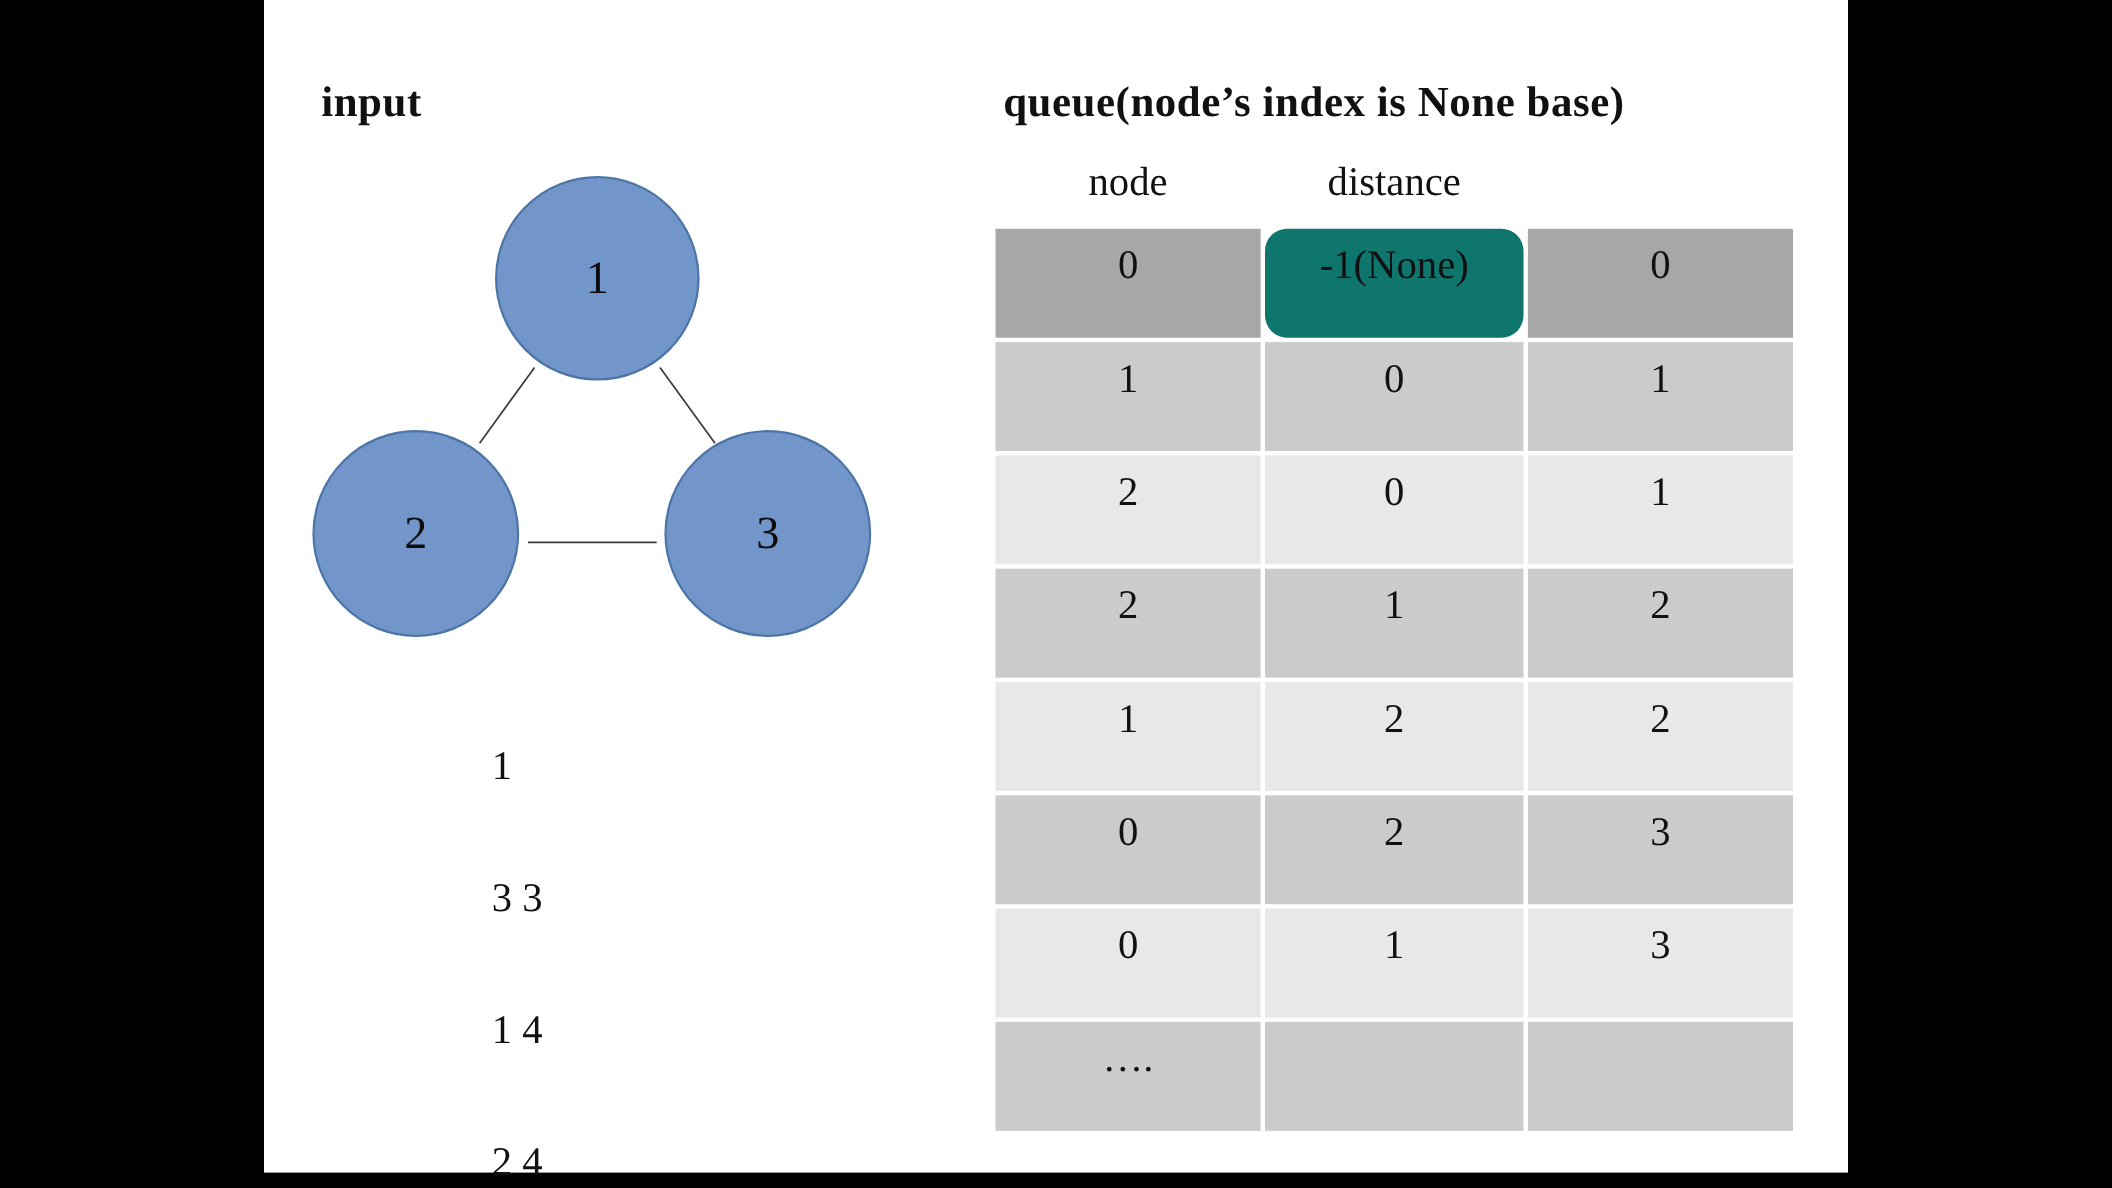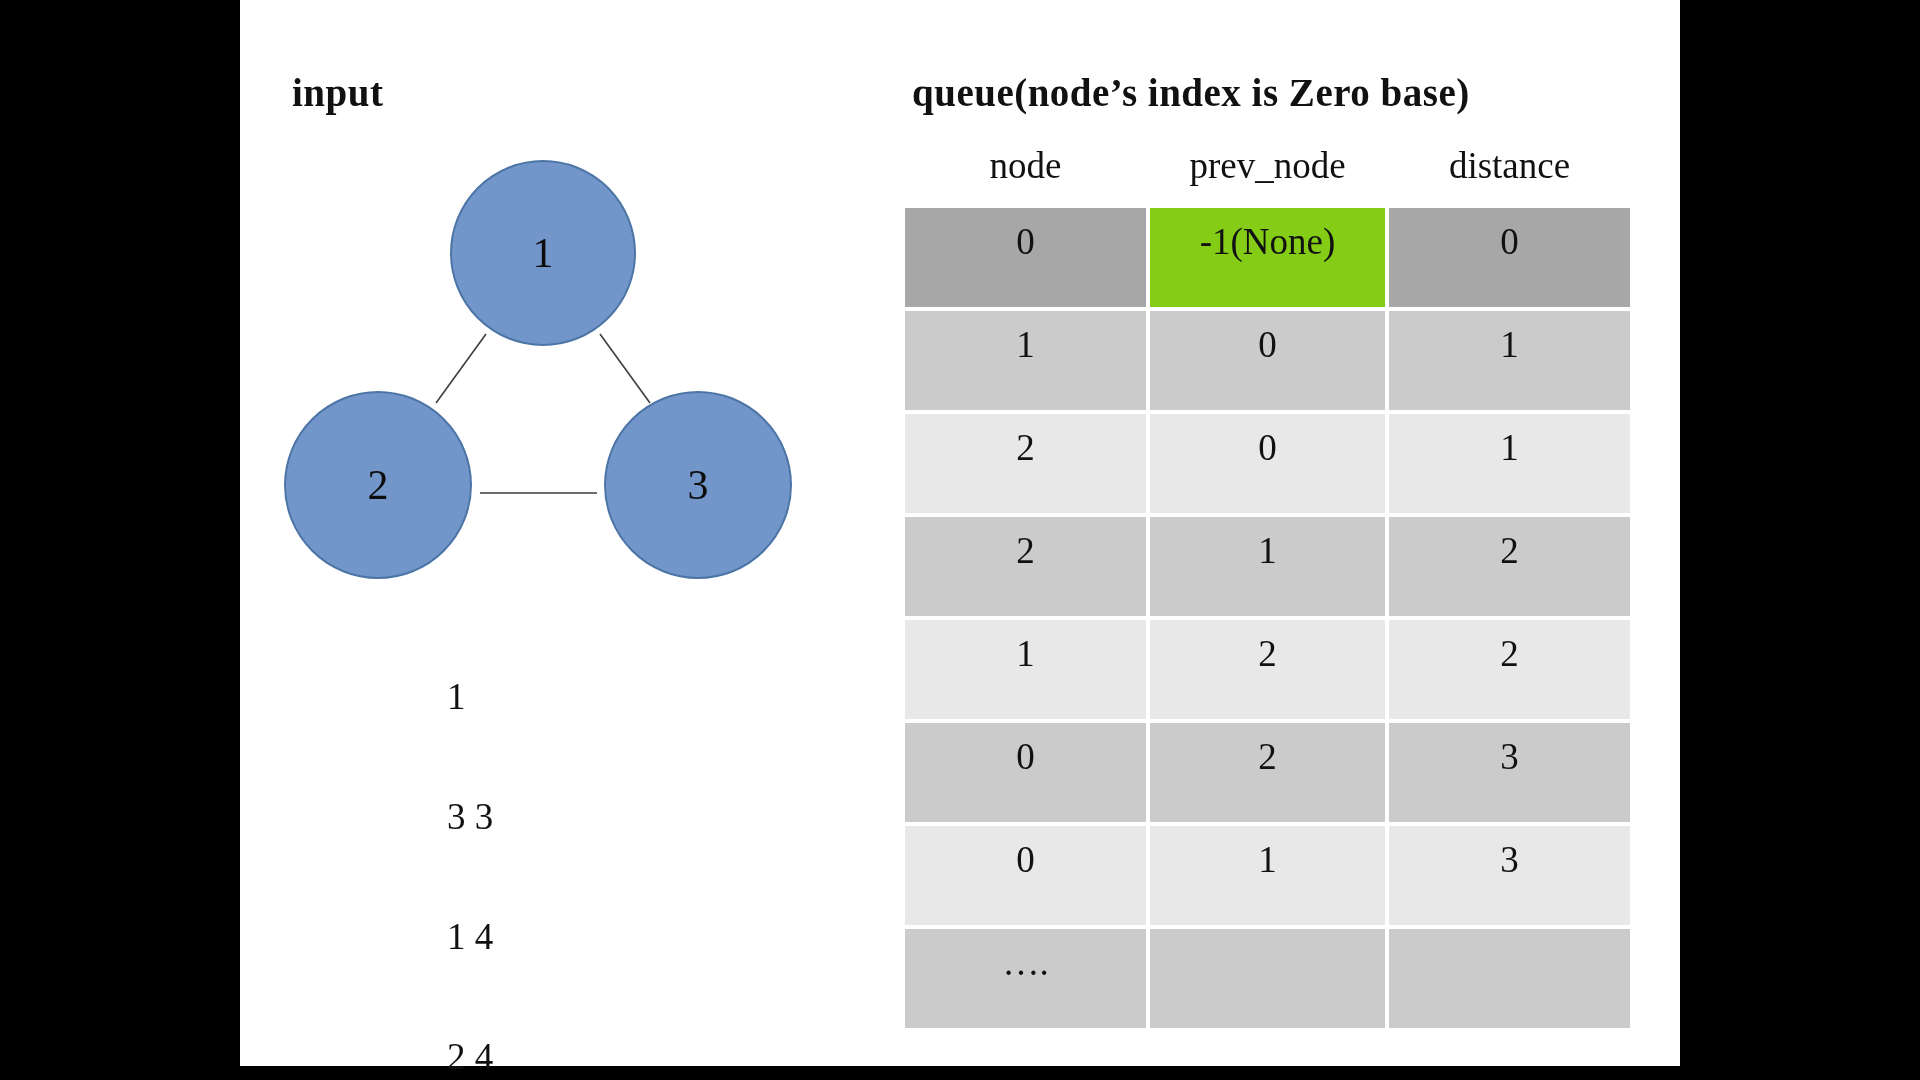--- a/index.html
+++ b/index.html
@@ -84,31 +84,30 @@
 
 <div id="input-text">
   <div>1</div>
   <div>3 3</div>
   <div>1 4</div>
   <div>2 4</div>
   
   
 </div>
 
-<div id="queue-title" class="section-title">queue(node’s index is Zero base)</div>
+<div id="queue-title" class="section-title">queue(node’s index is None base)</div>
 
 <div id="queue-table">
   <div id="table-headers">
     <div class="col-header">node</div>
-    <div class="col-header">prev_node</div>
     <div class="col-header">distance</div>
   </div>
   <div id="table-body">
       <div class="cell" style="background: rgb(167, 167, 167);">0</div>
-      <div class="cell" style="background: #84cc16;">-1(None)</div>
+      <div class="cell" style="background: #0f766e; border-radius: 20px;">-1(None)</div>
       <div class="cell" style="background: rgb(167, 167, 167);">0</div>
       <div class="cell" style="background: rgb(203, 203, 203);">1</div>
       <div class="cell" style="background: rgb(203, 203, 203);">0</div>
       <div class="cell" style="background: rgb(203, 203, 203);">1</div>
       <div class="cell" style="background: rgb(232, 232, 232);">2</div>
       <div class="cell" style="background: rgb(232, 232, 232);">0</div>
       <div class="cell" style="background: rgb(232, 232, 232);">1</div>
       <div class="cell" style="background: rgb(203, 203, 203);">2</div>
       <div class="cell" style="background: rgb(203, 203, 203);">1</div>
       <div class="cell" style="background: rgb(203, 203, 203);">2</div>

